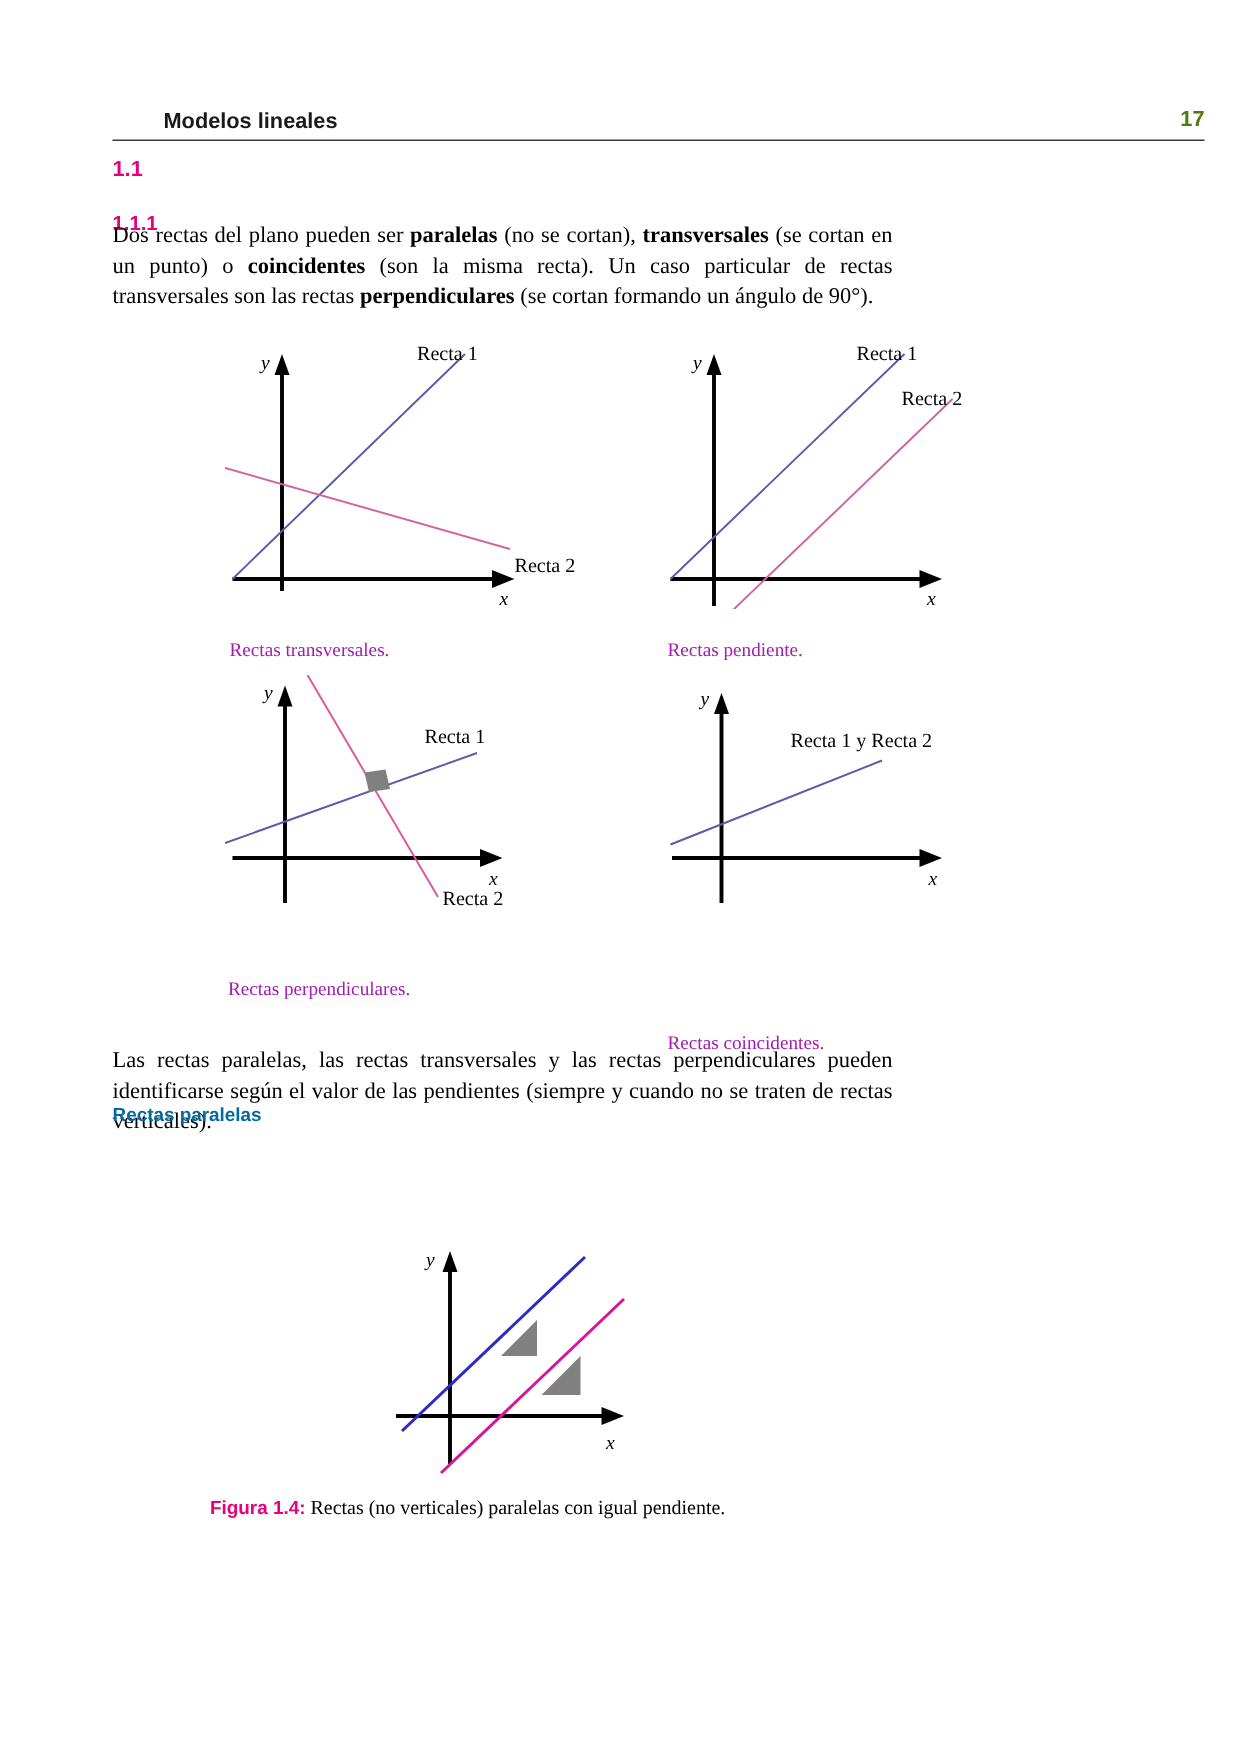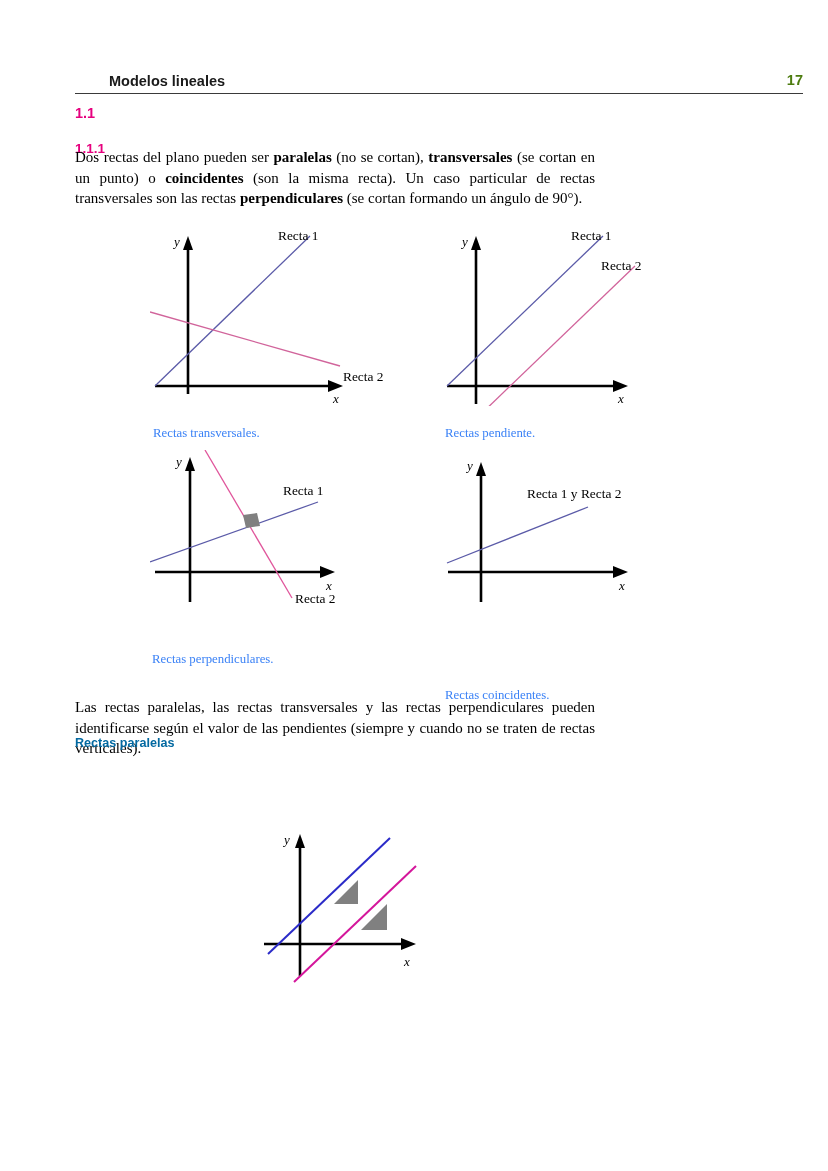--- a/index.html
+++ b/index.html
@@ -120,21 +120,21 @@
     font-size: 12.6px;
     color: #0369a1;
   }
 
   
   .figblock { position: absolute; }
   .figcap {
     position: absolute;
     font-family: "Liberation Serif", serif;
     font-size: 12.8px;
-    color: #3b82f6;
+    color: #a21caf;
     white-space: nowrap;
   }
 
   
   .maincap {
     position: absolute;
     left: 140px;
     top: 997px;
     font-family: "Liberation Serif", serif;
     font-size: 13.3px;
@@ -270,14 +270,17 @@
 
       <line x1="18" y1="128" x2="140" y2="12" stroke="#2B2BC8" stroke-width="2"></line>
 
       <line x1="44" y1="156" x2="166" y2="40" stroke="#D4169B" stroke-width="2"></line>
 
       <text class="axlabel" x="34" y="18">y</text>
       <text class="axlabel" x="154" y="140">x</text>
     </svg>
   </div>
 
+  <div class="maincap">
+    <span class="lbl">Figura 1.4:</span><span> Rectas (no verticales) paralelas con igual pendiente.</span>
+  </div>
 
 </div>
 
 </body></html>

